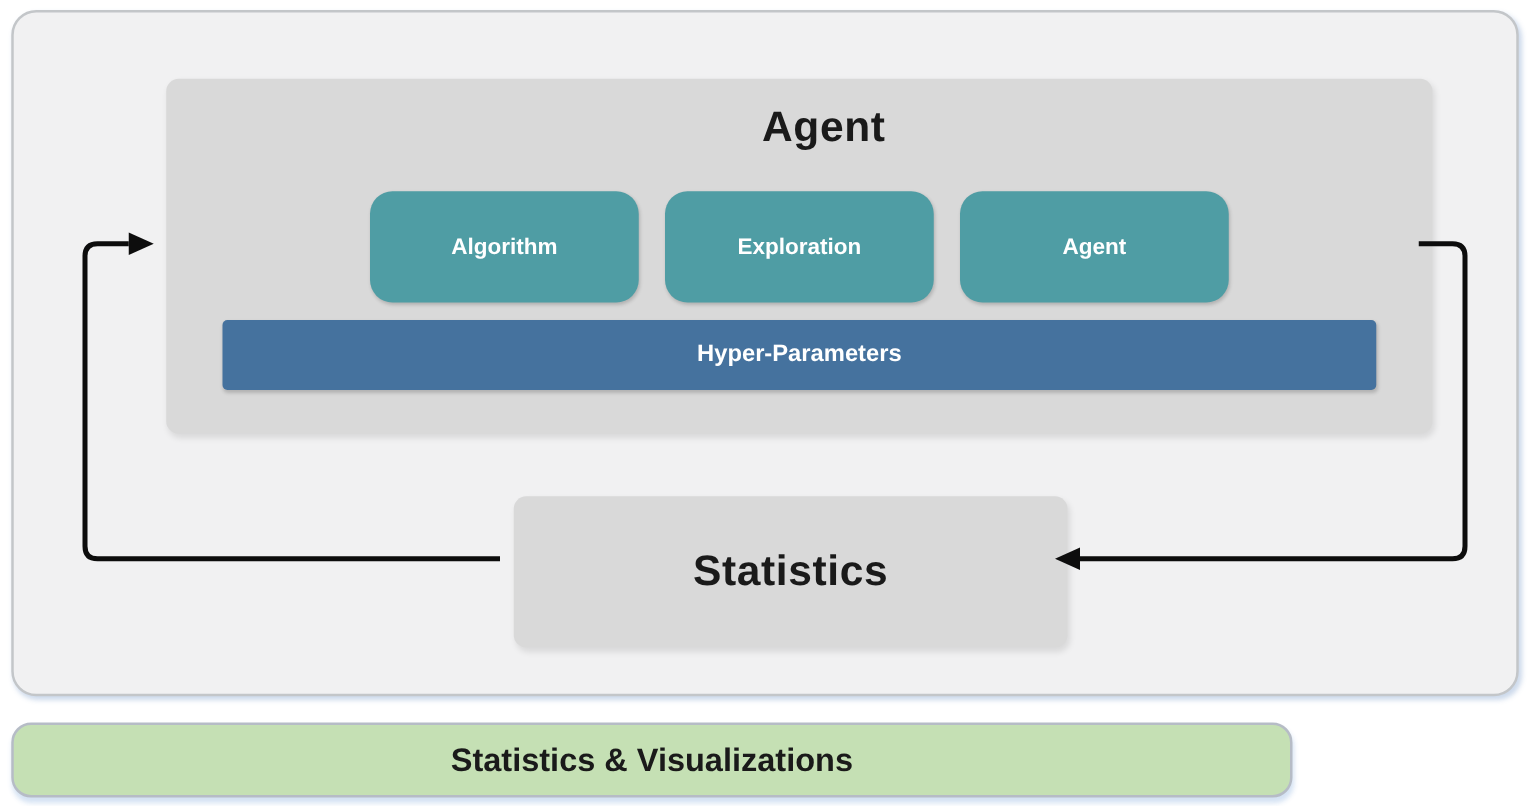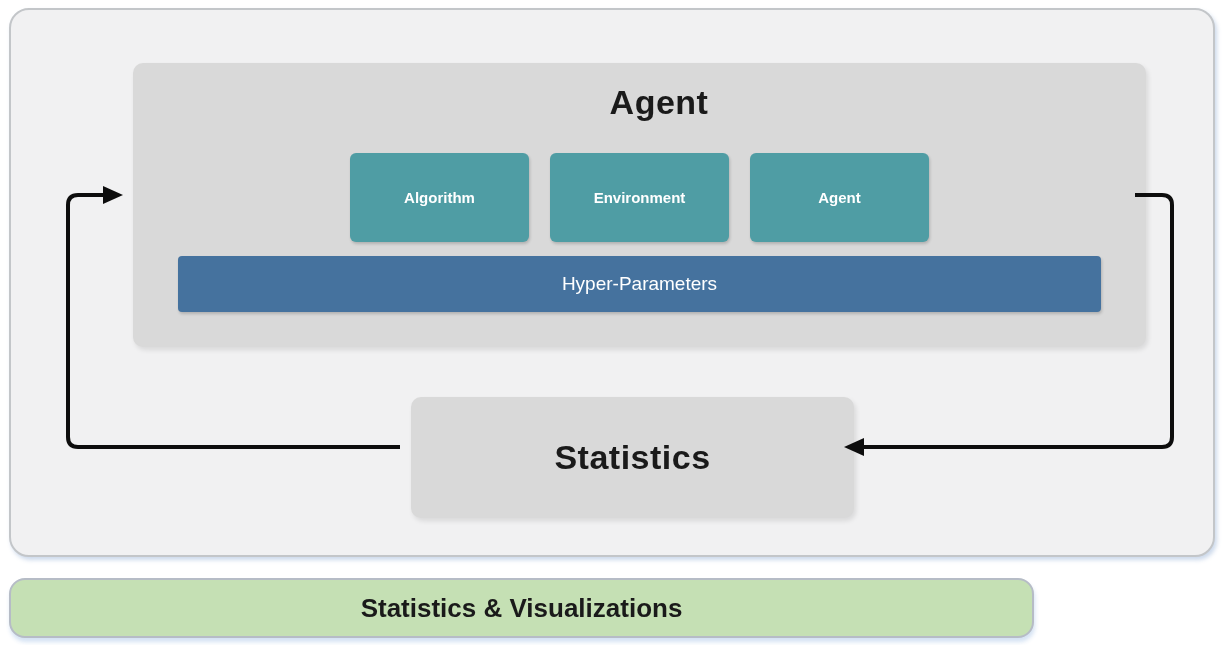--- a/index.html
+++ b/index.html
@@ -45,43 +45,43 @@
     letter-spacing:0.5px;
     margin-left:39px;
   }
   .module-row{
     display:flex;
     justify-content:center;
     gap:21px;
     margin-top:31px;
   }
   .module-box{
-    width:179px; height:89px;
+    width:215px; height:89px;
     background:var(--module-teal);
-    border-radius:6px;
+    border-radius:18px;
     display:flex;
     align-items:center;
     justify-content:center;
     color:#ffffff;
-    font-size:15px;
+    font-size:18px;
     font-weight:bold;
     box-shadow:1px 2px 3px rgba(0,0,0,0.18);
     text-align:center;
   }
   .hyper-bar{
     width:923px; height:56px;
     margin:14px auto 0 auto;
     background:var(--hyper-blue);
     border-radius:4px;
     display:flex;
     align-items:center;
     justify-content:center;
     color:#ffffff;
     font-size:19px;
-    font-weight:normal;
+    font-weight:bold;
     box-shadow:1px 2px 3px rgba(0,0,0,0.18);
   }
   .environment-box{
     position:absolute;
     left:400px; top:387px;
     width:443px; height:121px;
     background:var(--container-gray);
     border-radius:10px;
     display:flex;
     align-items:center;
@@ -129,21 +129,21 @@
 <div class="main-panel">
 
   <div class="agent-box">
     <div class="agent-title">Agent</div>
 
     <div class="module-row">
       <div class="module-box">
         <span>Algorithm</span>
       </div>
       <div class="module-box">
-        <span>Environment</span>
+        <span>Exploration</span>
       </div>
       <div class="module-box">
         <span>Agent</span>
       </div>
     </div>
 
     <div class="hyper-bar">
       <span>Hyper-Parameters</span>
     </div>
   </div>

